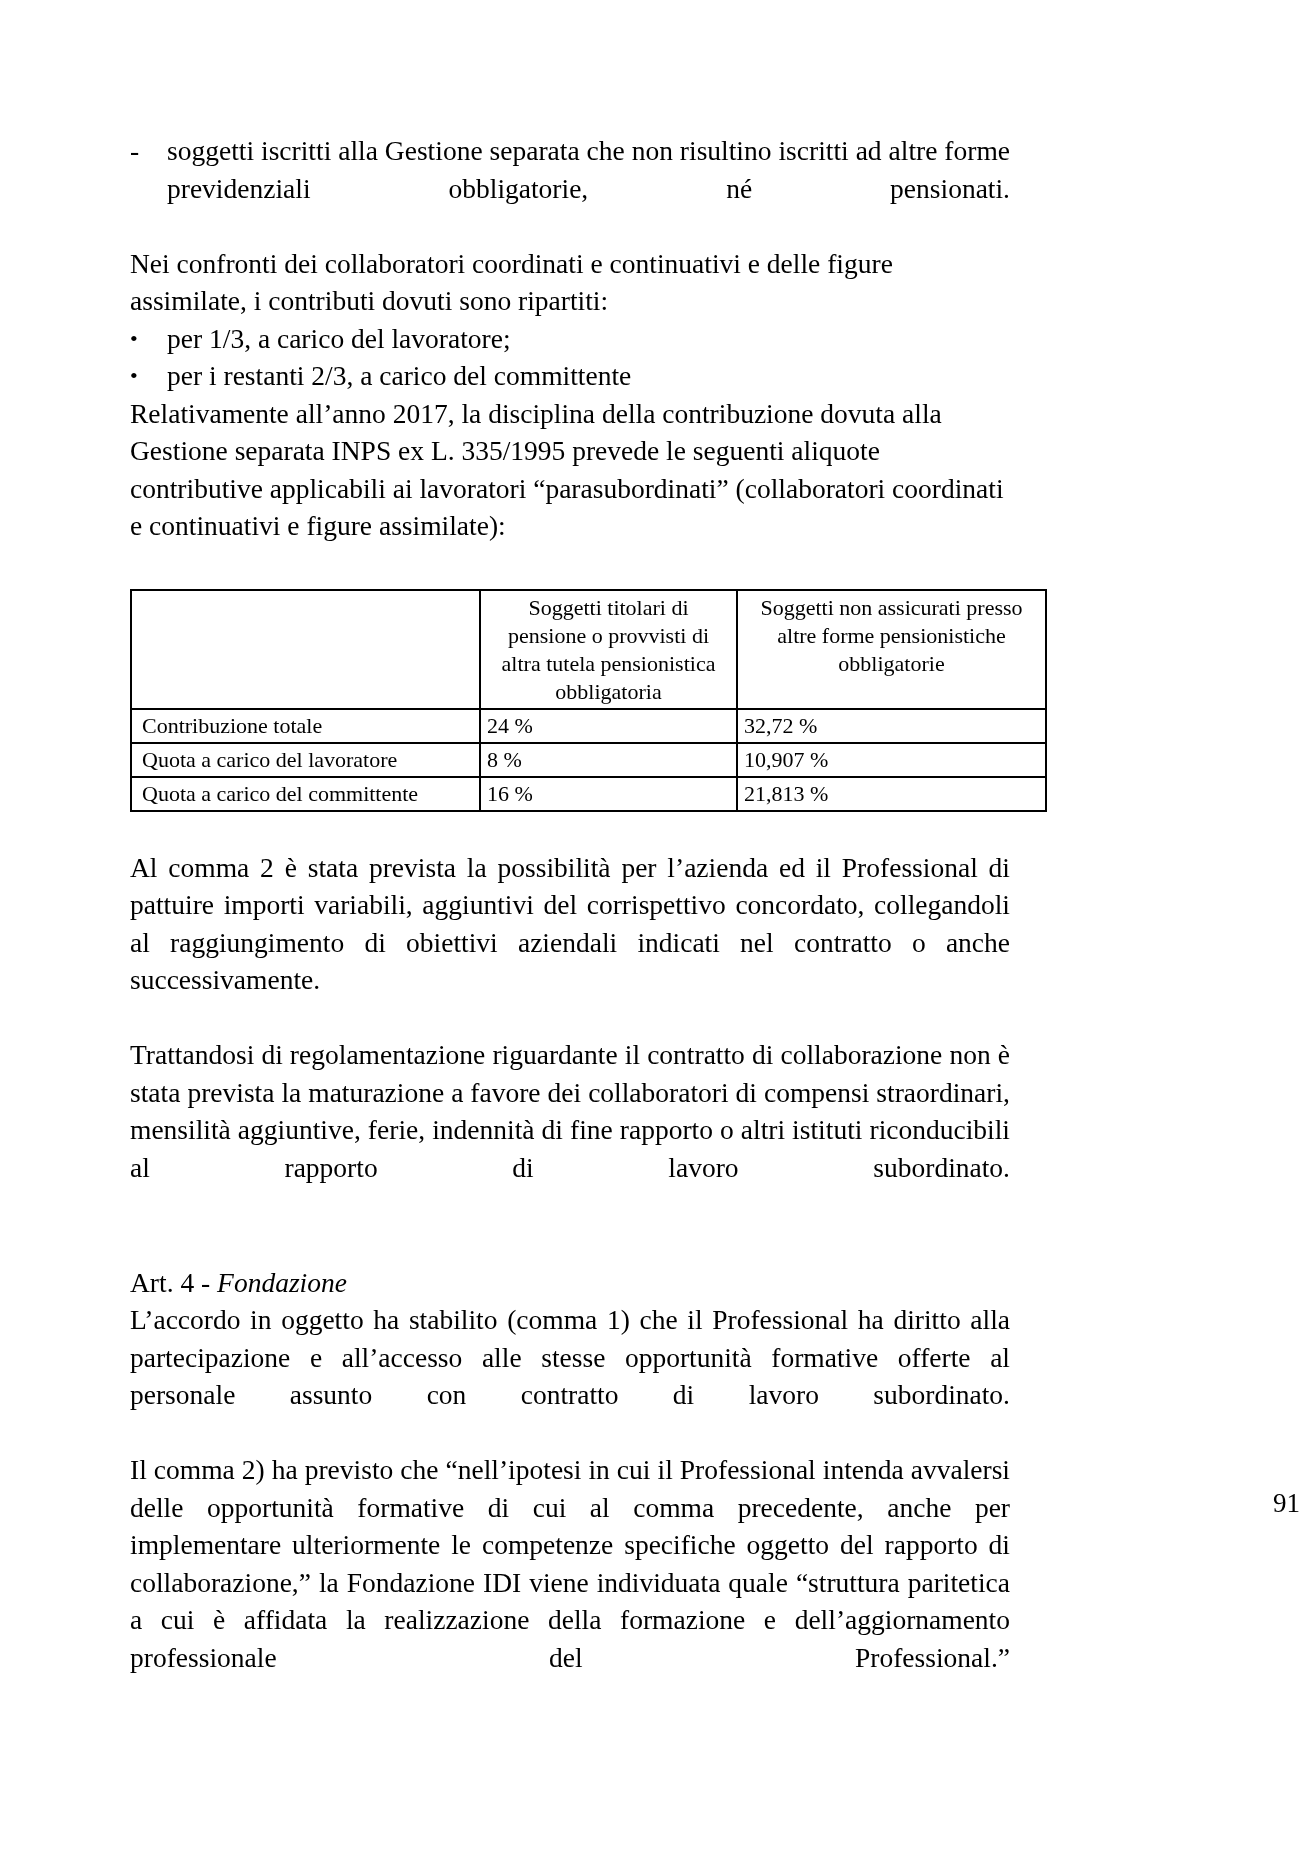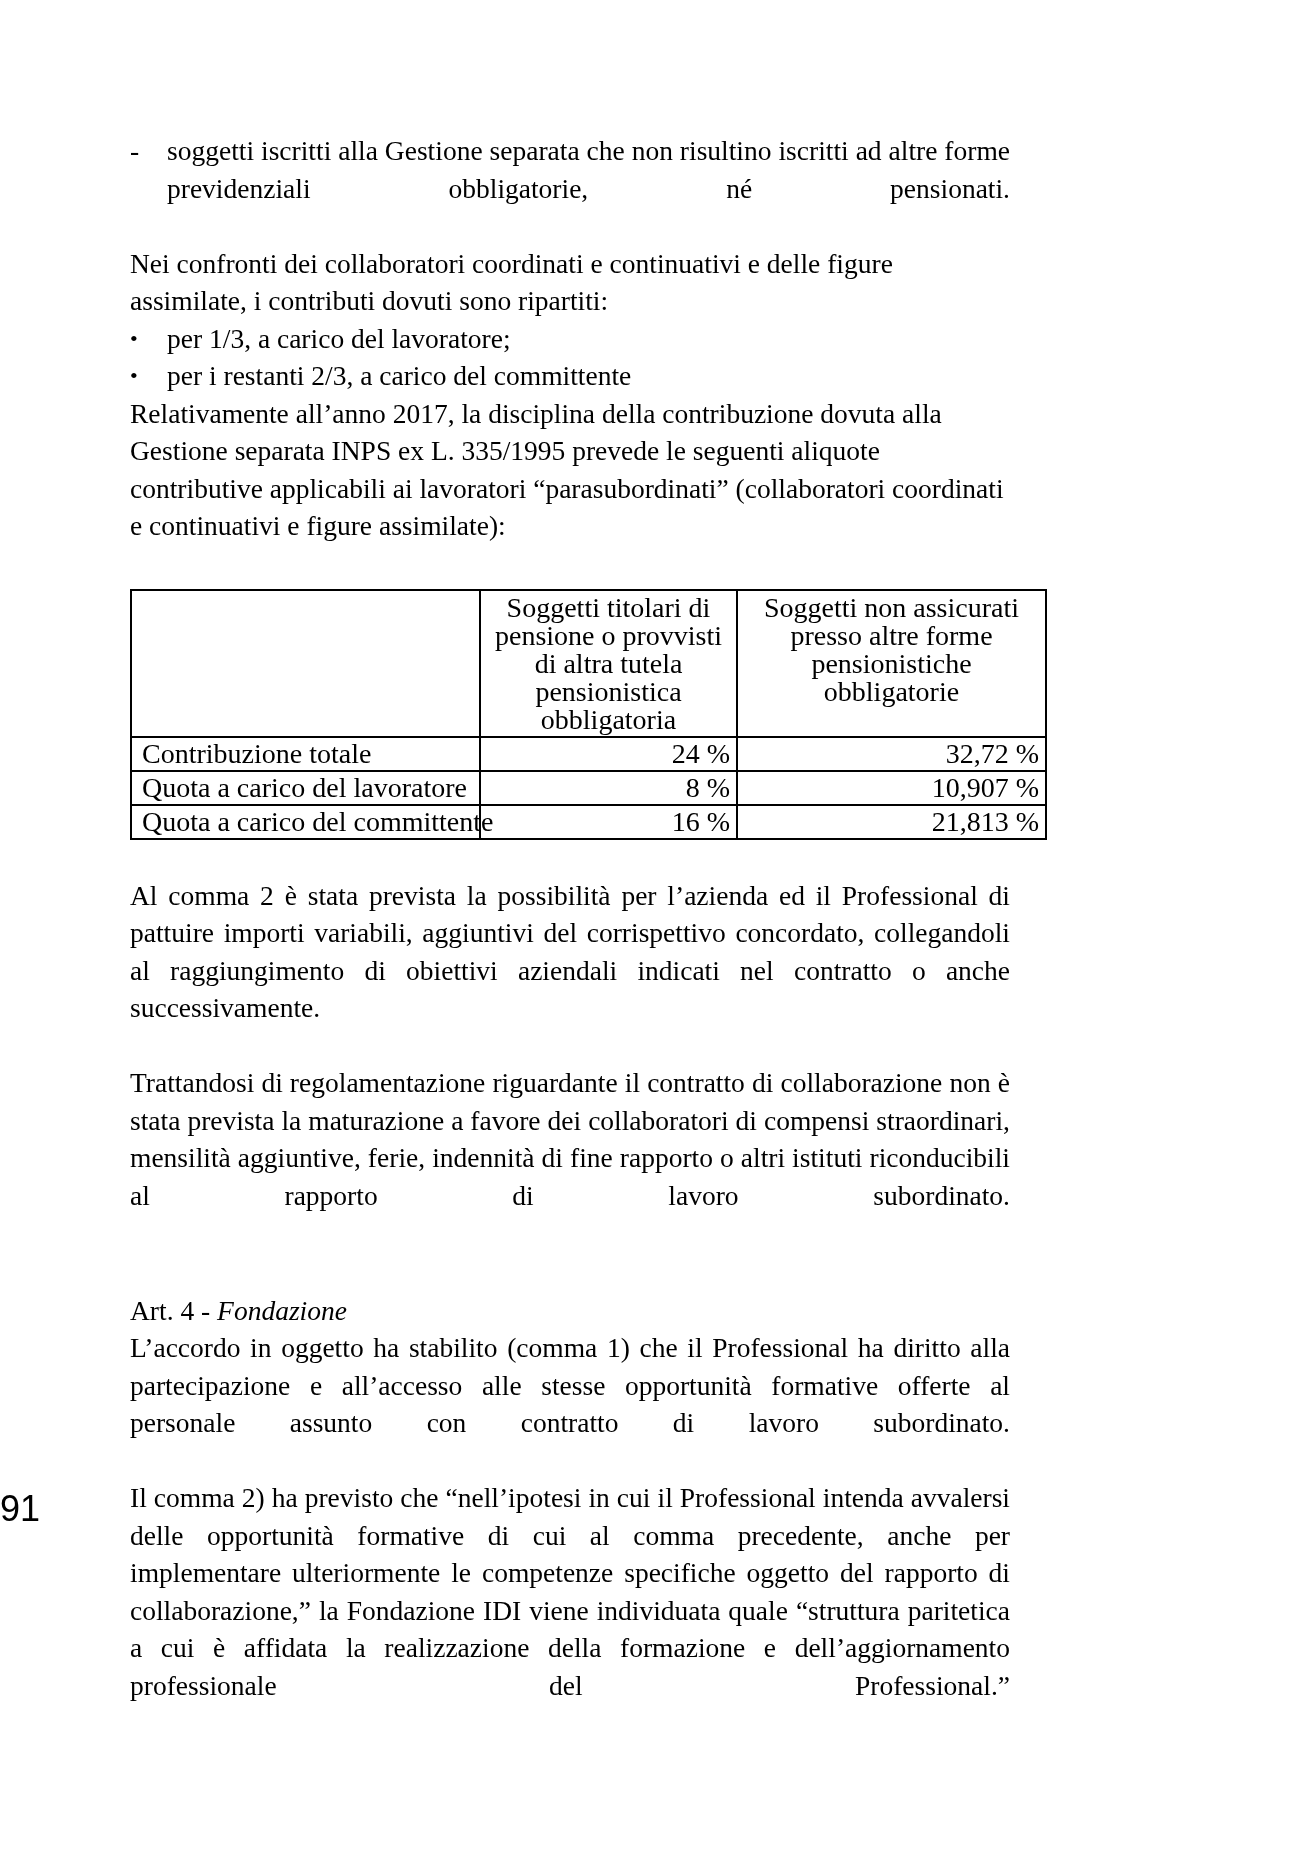--- a/index.html
+++ b/index.html
@@ -80,57 +80,57 @@
 
   
   .tbl-wrap {
     margin-top: 44px;
     margin-bottom: 0;
   }
   table.aliquote {
     border-collapse: collapse;
     width: 873px;
     table-layout: fixed;
-    font-size: 28px;
+    font-size: 22px;
     line-height: 28px;
   }
   table.aliquote td, table.aliquote th {
     border: 2.5px solid #000000;
     padding: 2px 6px;
     vertical-align: top;
     font-weight: normal;
   }
   table.aliquote th.col-head {
     text-align: center;
     vertical-align: top;
     padding-top: 3px;
   }
   table.aliquote td.rowlabel {
     text-align: left;
     padding-left: 10px;
     white-space: nowrap;
   }
   table.aliquote td.val {
-    text-align: right;
+    text-align: left;
   }
   .c0 { width: 335px; }
   .c1 { width: 243px; }
   .c2 { width: 295px; }
   .blank-head { height: 106px; }
   .gap-md { height: 37px; }
   .gap-lg { height: 40px; }
 
   .pagenum {
     position: absolute;
     left: 0;
     right: 0;
     top: 1488px;
-    text-align: left;
-    font-size: 36px;
-    font-family: Liberation Sans, sans-serif;
+    text-align: right;
+    font-size: 27px;
+    font-family: Liberation Serif, serif;
   }
 </style>
 </head>
 <body>
 
 <div class="page">
   <div class="content">
 
     <div class="dash-item">
       <span class="dash-marker">-</span>

